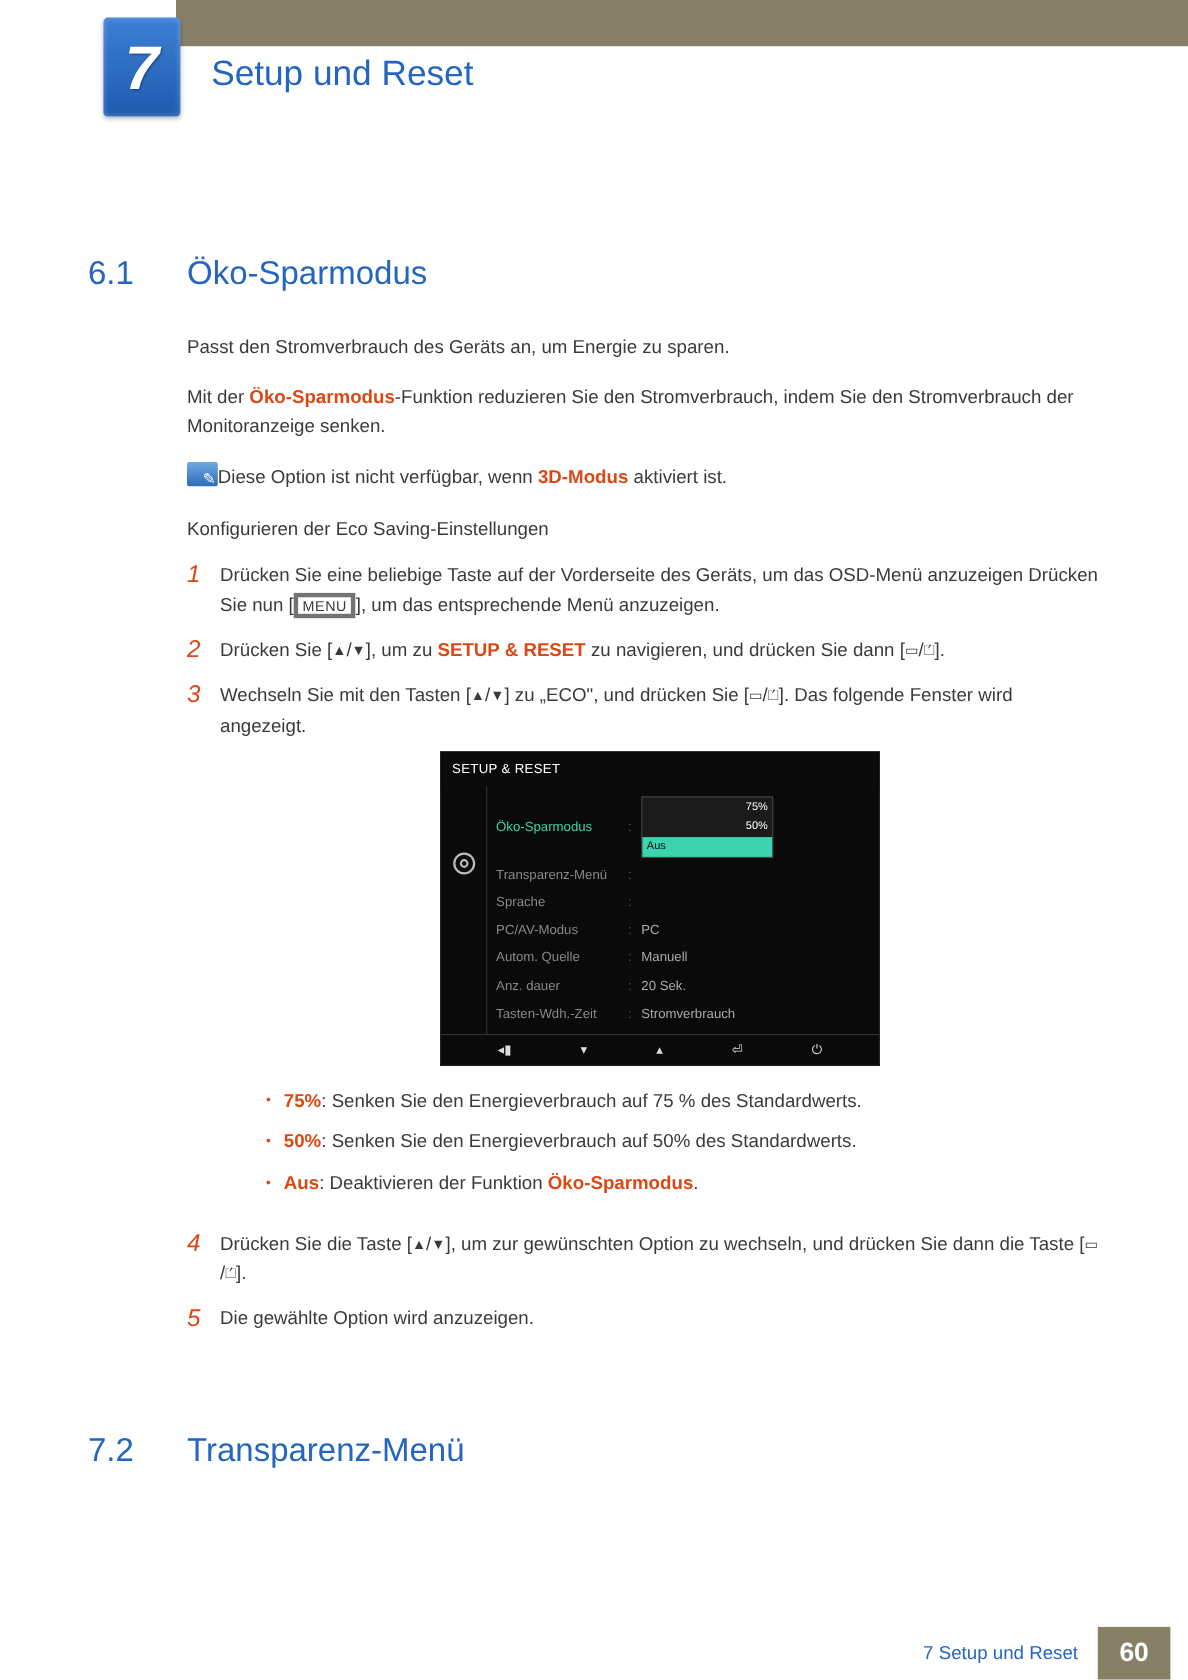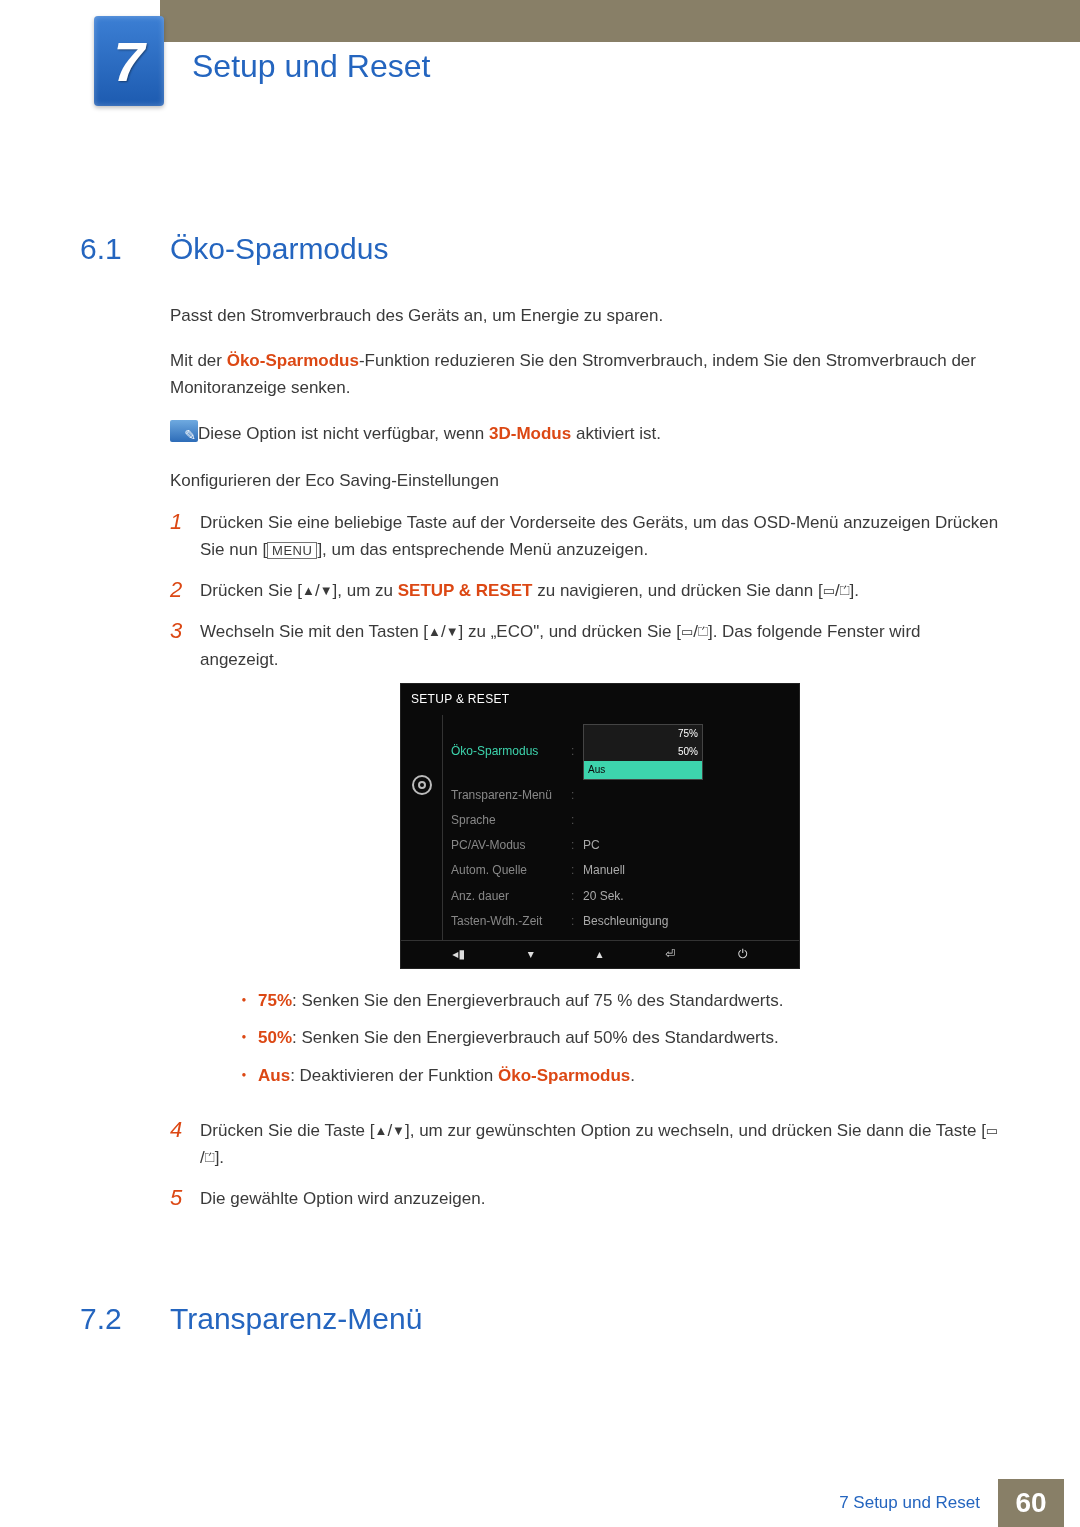--- a/index.html
+++ b/index.html
@@ -109,21 +109,21 @@
   line-height: 1.2;
 }
 .step-text {
   font-size: 17px;
   line-height: 1.6;
   color: #3a3a3a;
   flex: 1;
 }
 .step-text .red { color: #dc4814; font-weight: bold; }
 .step-text .menu-key {
-  border: 1px solid #737373;
+  border: 4px solid #737373;
   padding: 0 4px;
   font-size: 13px;
   letter-spacing: .5px;
 }
 .icon-up, .icon-down, .icon-rect, .icon-eject {
   display: inline-block;
   font-size: 13px;
   vertical-align: middle;
 }
 .osd {
@@ -186,21 +186,21 @@
   position: absolute;
   bottom: 0; left: 0; right: 16px;
   display: flex; justify-content: flex-end; align-items: stretch;
 }
 .footer-label {
   color: #2465bf; font-size: 17px;
   padding: 14px 18px;
 }
 .footer-page {
   background: #887f67; color: #fff;
-  font-size: 28px; font-weight: bold;
+  font-size: 24px; font-weight: bold;
   width: 66px; display:flex; align-items:center; justify-content:center;
 }
 </style>
 </head>
 <body>
 
 <div class="top-bar"></div>
 <div class="chapter-badge">
   <span>7</span>
 </div>
@@ -297,21 +297,21 @@
                   <div class="osd-val">Manuell</div>
                 </div>
               <div class="osd-row">
                   <div class="osd-label">Anz. dauer</div>
                   <div class="osd-colon">:</div>
                   <div class="osd-val">20 Sek.</div>
                 </div>
               <div class="osd-row">
                   <div class="osd-label">Tasten-Wdh.-Zeit</div>
                   <div class="osd-colon">:</div>
-                  <div class="osd-val">Beschleunigung</div>
+                  <div class="osd-val">Stromverbrauch</div>
                 </div>
             </div>
           </div>
           <div class="osd-footer">
             <span>◂▮</span>
             <span>▾</span>
             <span>▴</span>
             <span>⏎</span>
             <span>⏻</span>
           </div>

